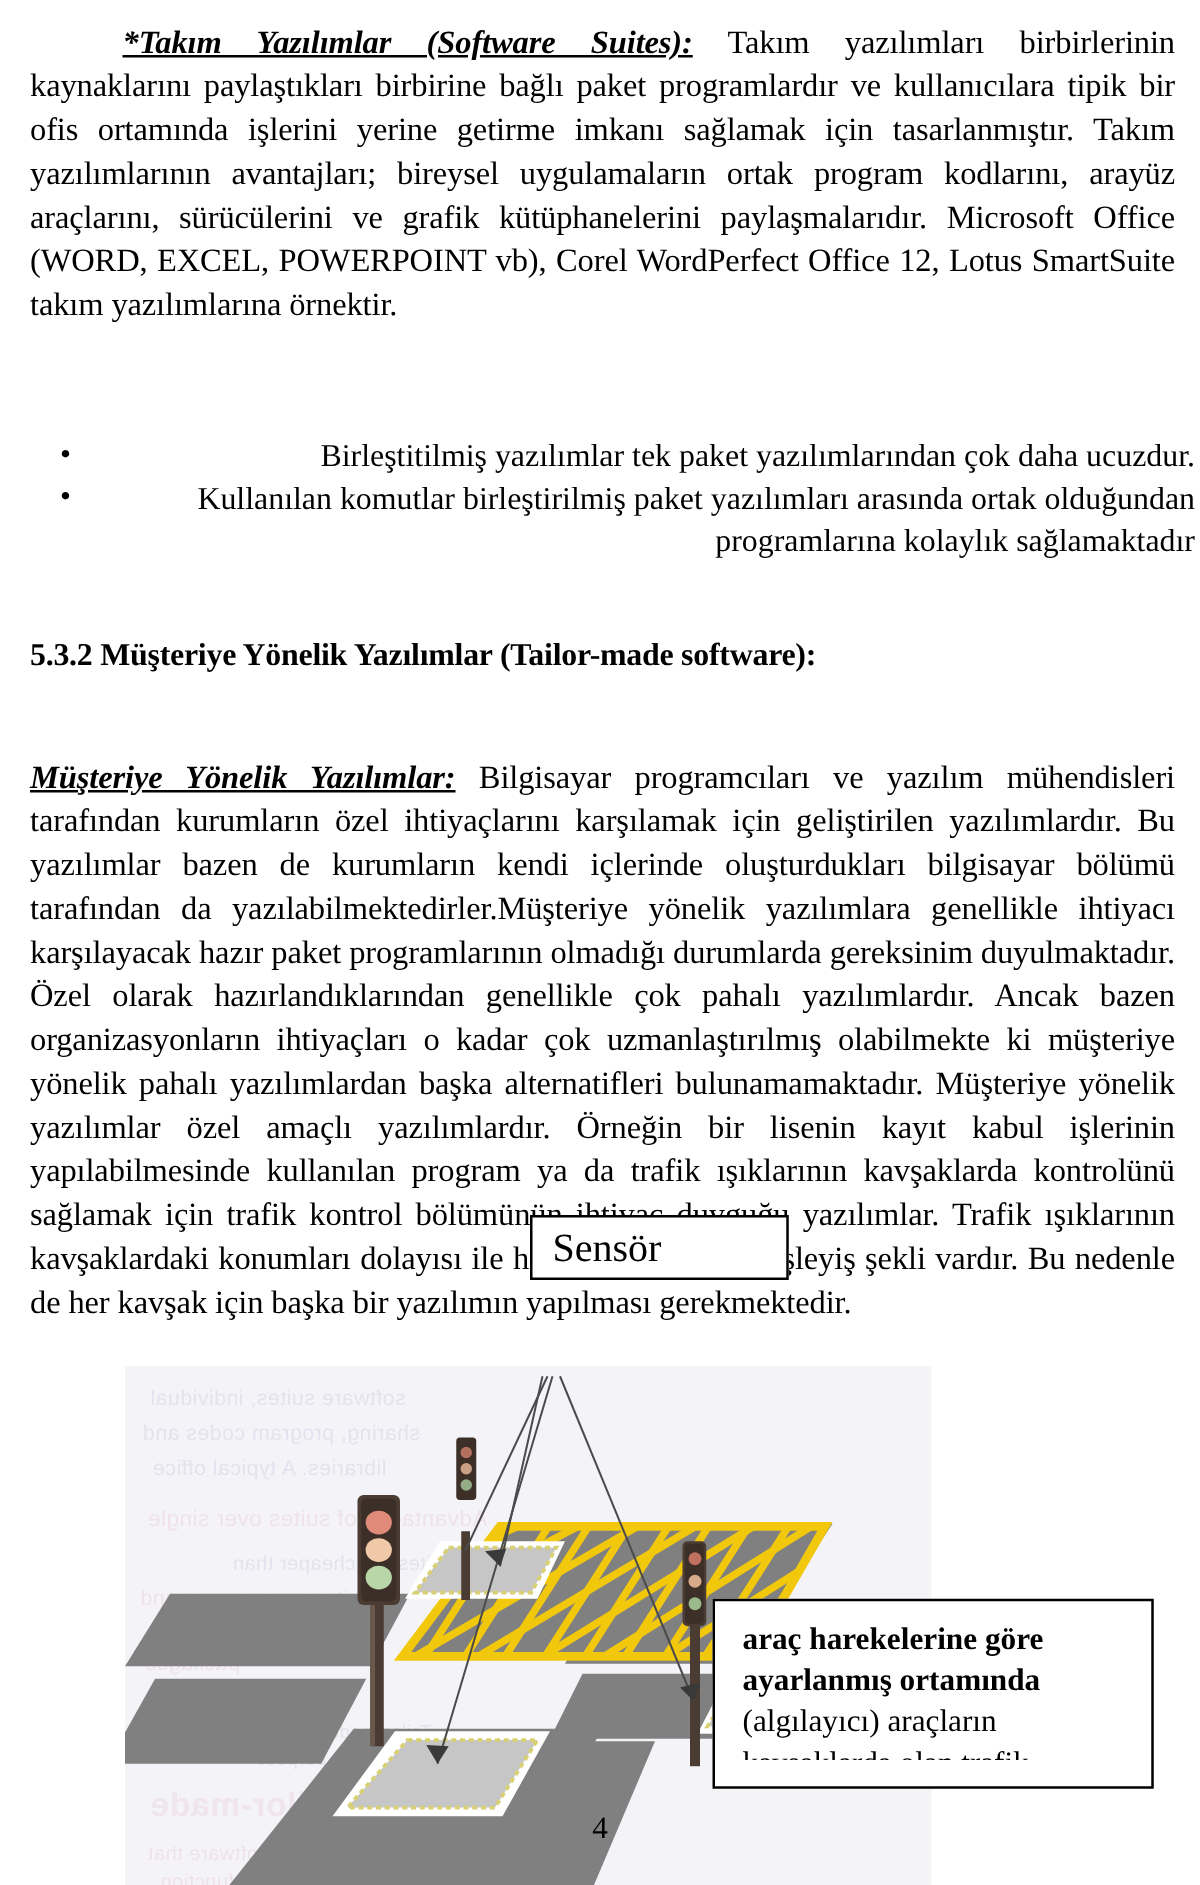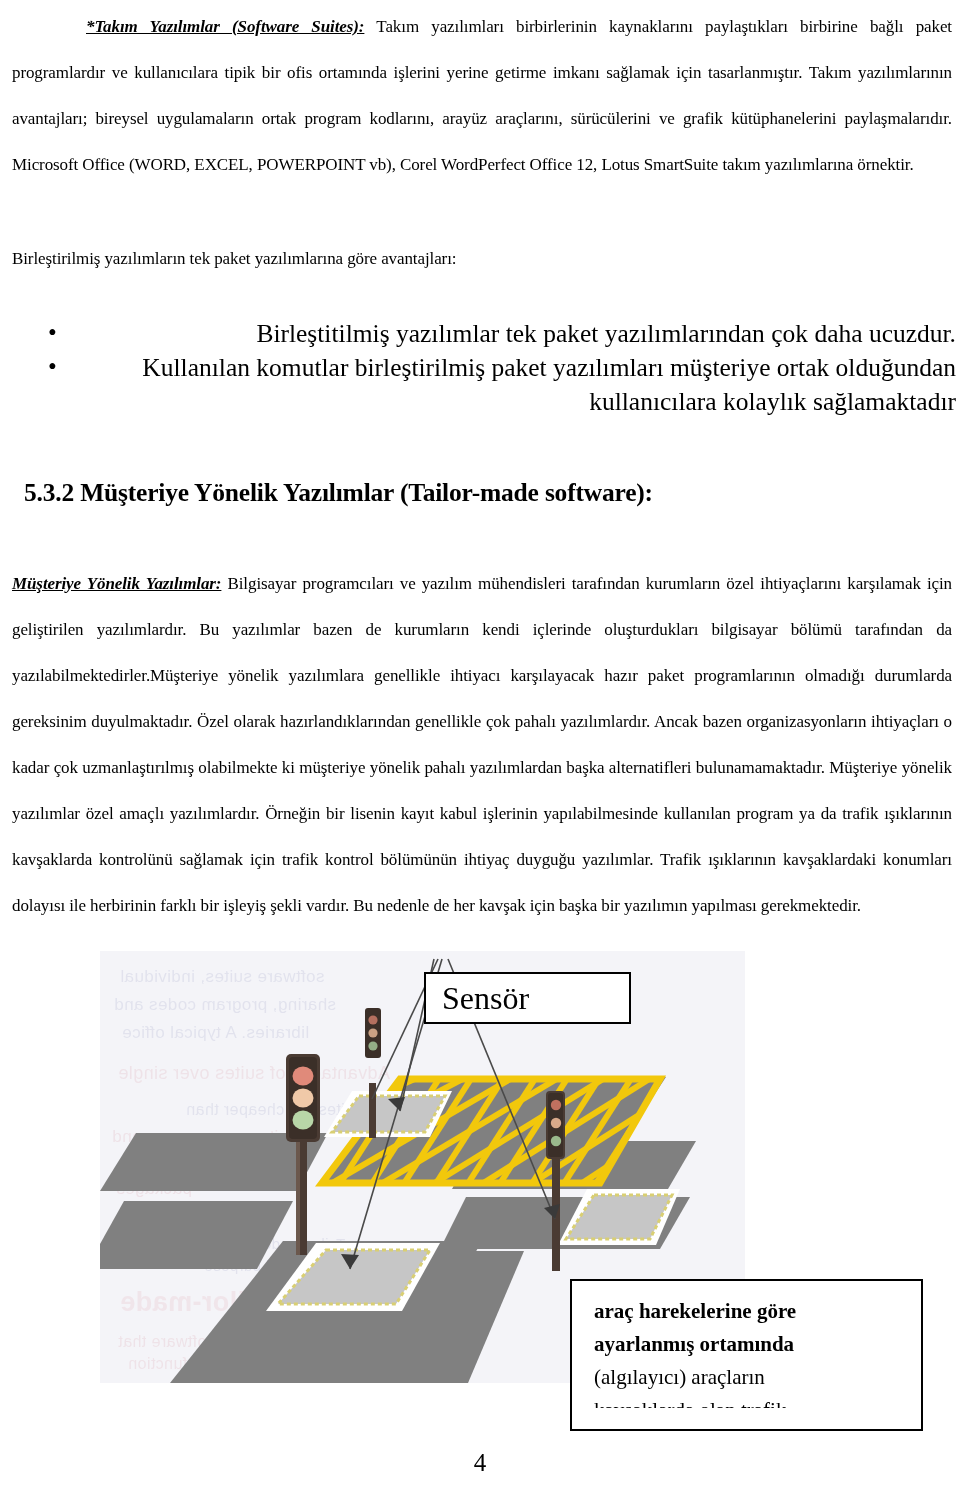--- a/index.html
+++ b/index.html
@@ -20,25 +20,25 @@
   }
   .content {
     position: absolute;
     left: 8px;
     top: 0px;
     width: 948px;
   }
 
   
   .para {
-    font-size: 17px;
-    line-height: 46px;
+    font-size: 26px;
+    line-height: 35px;
     text-align: justify;
     text-justify: inter-word;
-    margin: 4px;
+    margin: 16px;
     letter-spacing: -0.1px;
   }
   .para.indent-first {
     text-indent: 74px;
   }
   .lead {
     font-weight: bold;
     font-style: italic;
     text-decoration: underline;
   }
@@ -139,21 +139,21 @@
   }
   #sensor-caption {
     left: 570px;
     top: 1279px;
     width: 353px;
     height: 152px;
     overflow: hidden;
     padding: 14px 0 0 22px;
   }
   #sensor-caption .cap-line {
-    font-size: 21px;
+    font-size: 25px;
     line-height: 33px;
     white-space: nowrap;
   }
   #sensor-caption .cap-bold { font-weight: bold; }
   #sensor-caption .cap-clip {
     height: 14px;
     overflow: hidden;
   }
 
   .page-number {
@@ -169,27 +169,26 @@
 </head>
 <body>
 
 <div class="page">
   <div class="content">
 
     <p class="para indent-first"><span class="lead">*Takım Yazılımlar (Software Suites):</span><span> Takım yazılımları birbirlerinin kaynaklarını paylaştıkları birbirine bağlı paket programlardır ve kullanıcılara tipik bir ofis ortamında işlerini yerine getirme imkanı sağlamak için tasarlanmıştır. Takım yazılımlarının avantajları; bireysel uygulamaların ortak program kodlarını, arayüz araçlarını, sürücülerini ve grafik kütüphanelerini paylaşmalarıdır. Microsoft Office (WORD, EXCEL, POWERPOINT vb), Corel WordPerfect Office 12, Lotus SmartSuite takım yazılımlarına örnektir.</span></p>
 
     <div class="gap-lg"></div>
 
-    <p class="para" style="text-align:left;">Birleştirilmiş yazılımların tek paket yazılımlarına göre avantajları:</p>
 
     <div class="gap-md"></div>
 
     <ul class="bullets">
       <li>Birleştitilmiş yazılımlar tek paket yazılımlarından çok daha ucuzdur.</li>
-      <li>Kullanılan komutlar birleştirilmiş paket yazılımları müşteriye ortak olduğundan kullanıcılara kolaylık sağlamaktadır</li>
+      <li>Kullanılan komutlar birleştirilmiş paket yazılımları arasında ortak olduğundan programlarına kolaylık sağlamaktadır</li>
     </ul>
 
     <div class="gap-lg"></div>
 
     <p class="heading">5.3.2 Müşteriye Yönelik Yazılımlar (Tailor-made software):</p>
 
     <div class="gap-md"></div>
 
     <p class="para"><span class="lead">Müşteriye Yönelik Yazılımlar:</span><span> Bilgisayar programcıları ve yazılım mühendisleri tarafından kurumların özel ihtiyaçlarını karşılamak için  geliştirilen yazılımlardır. Bu yazılımlar bazen de kurumların kendi içlerinde oluşturdukları bilgisayar bölümü tarafından da yazılabilmektedirler.Müşteriye yönelik yazılımlara genellikle ihtiyacı karşılayacak hazır paket programlarının olmadığı durumlarda gereksinim duyulmaktadır. Özel olarak hazırlandıklarından genellikle çok pahalı yazılımlardır. Ancak bazen organizasyonların ihtiyaçları o kadar çok uzmanlaştırılmış olabilmekte ki müşteriye yönelik pahalı yazılımlardan başka alternatifleri bulunamamaktadır. Müşteriye yönelik yazılımlar özel amaçlı yazılımlardır. Örneğin bir lisenin kayıt kabul işlerinin yapılabilmesinde kullanılan program ya da trafik ışıklarının kavşaklarda kontrolünü sağlamak için trafik kontrol bölümünün ihtiyaç duyguğu yazılımlar. Trafik ışıklarının kavşaklardaki konumları dolayısı ile herbirinin farklı bir işleyiş şekli vardır. Bu nedenle de her kavşak için başka bir yazılımın yapılması gerekmektedir.</span></p>
 

